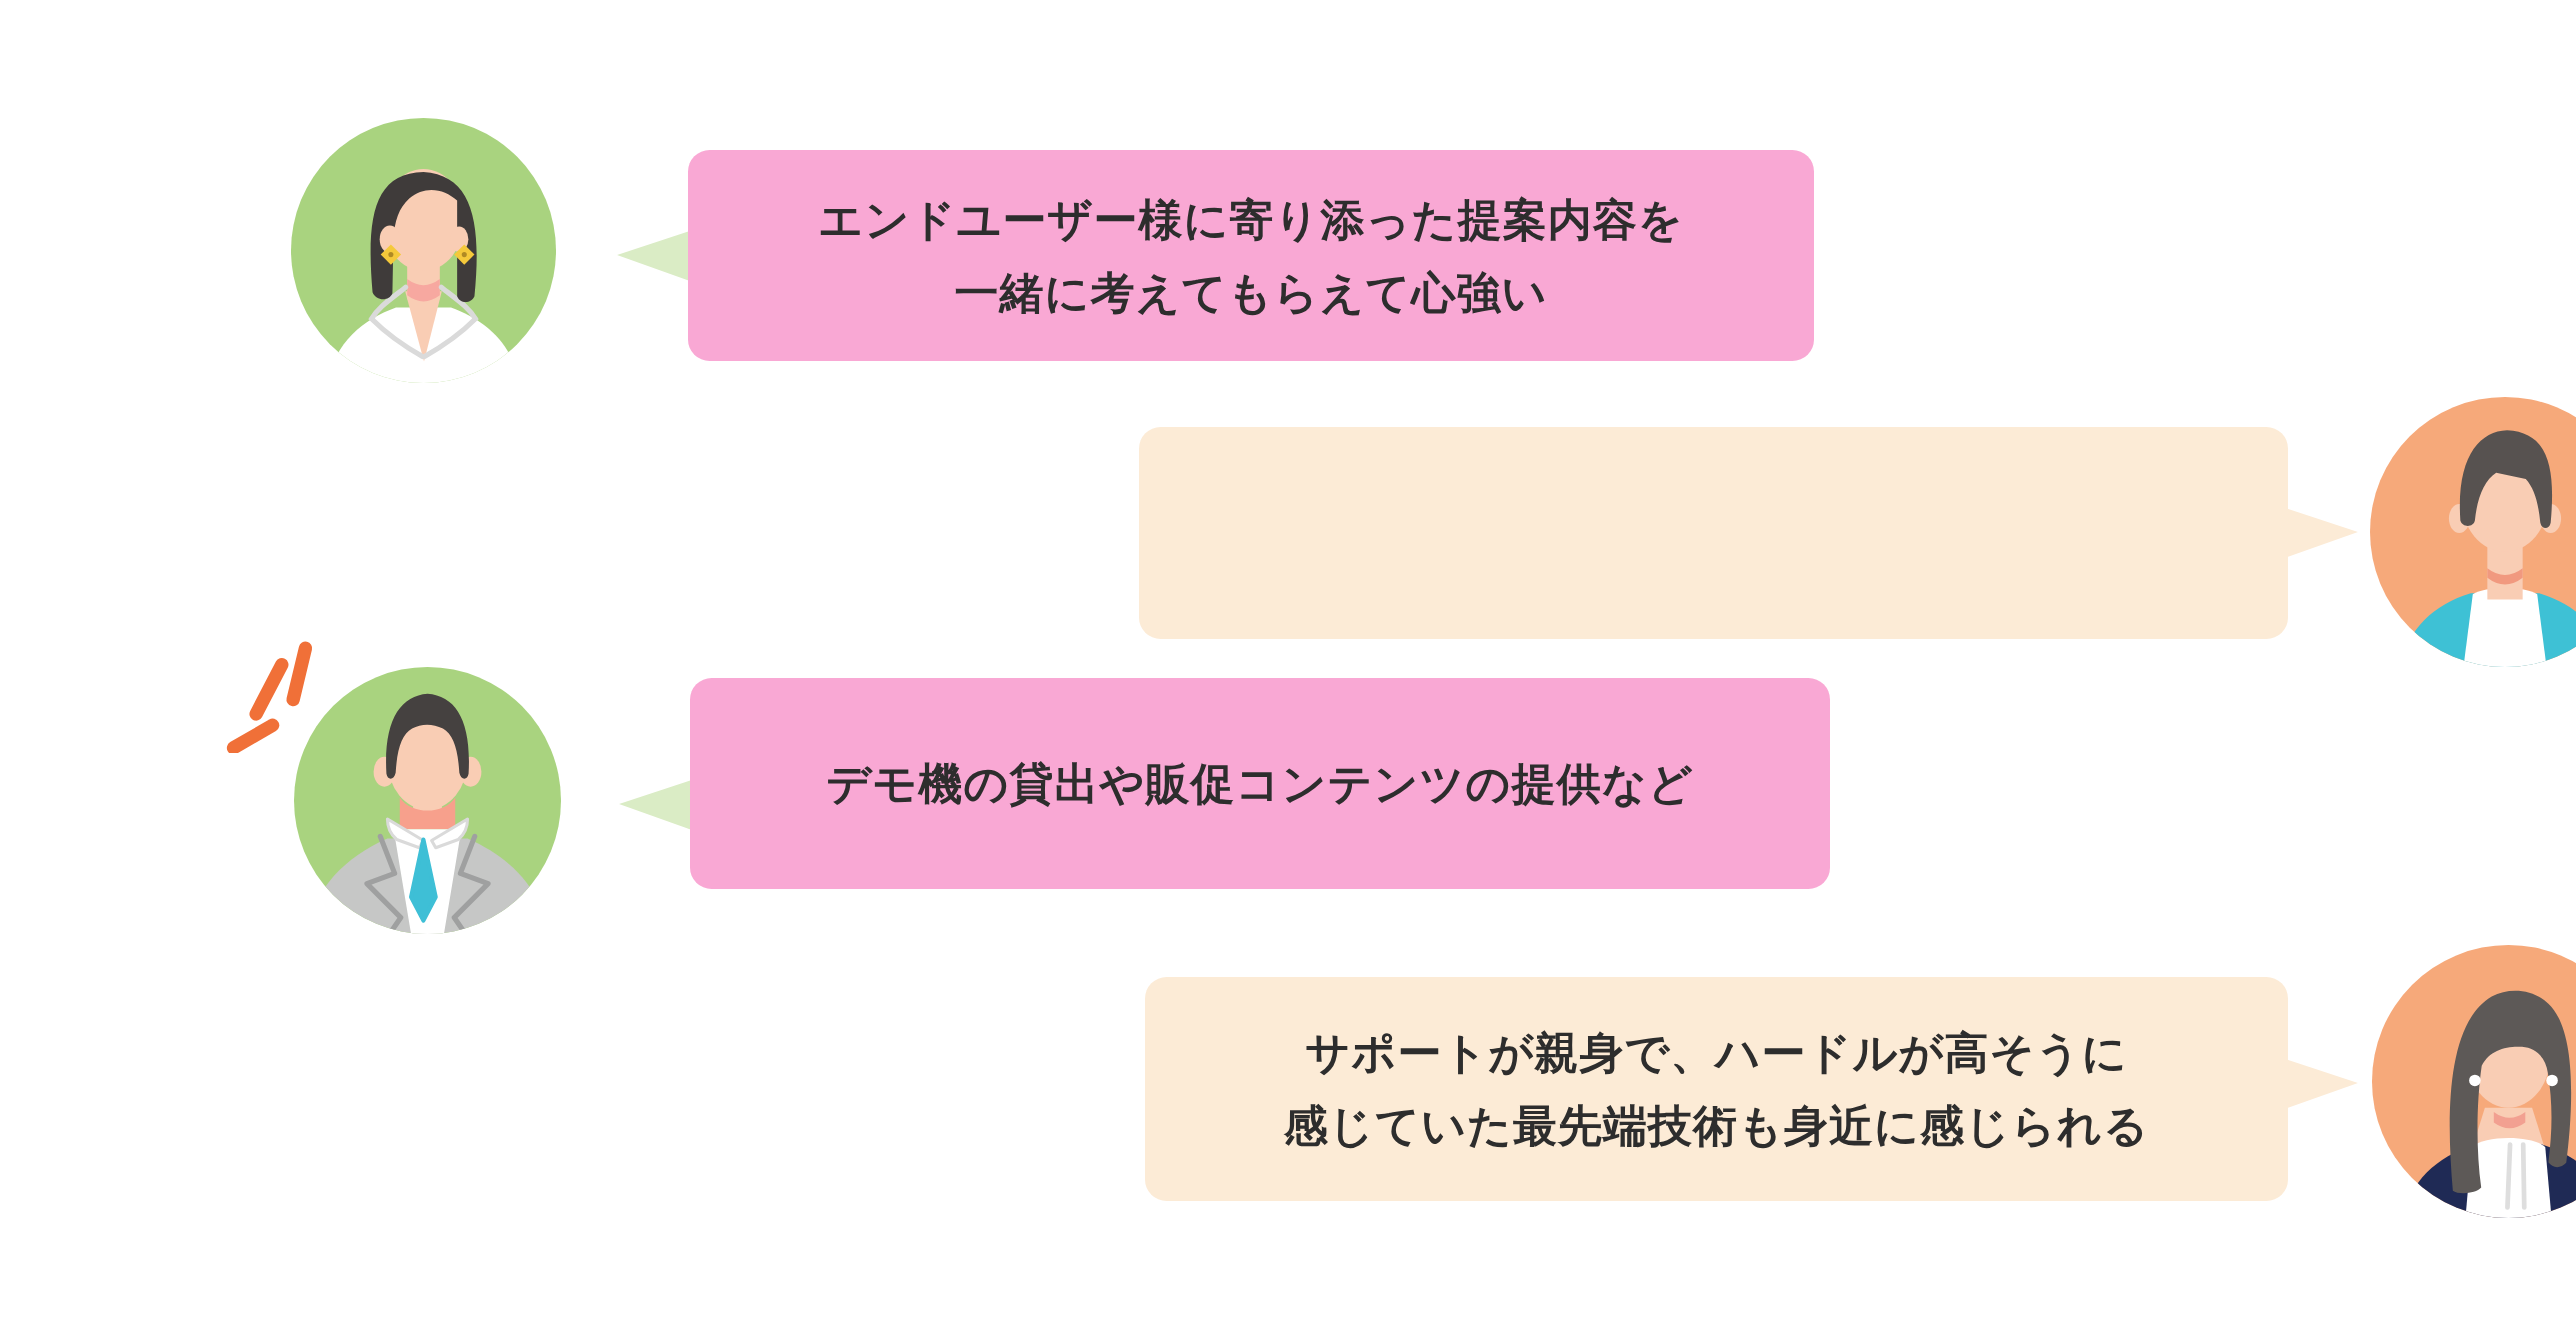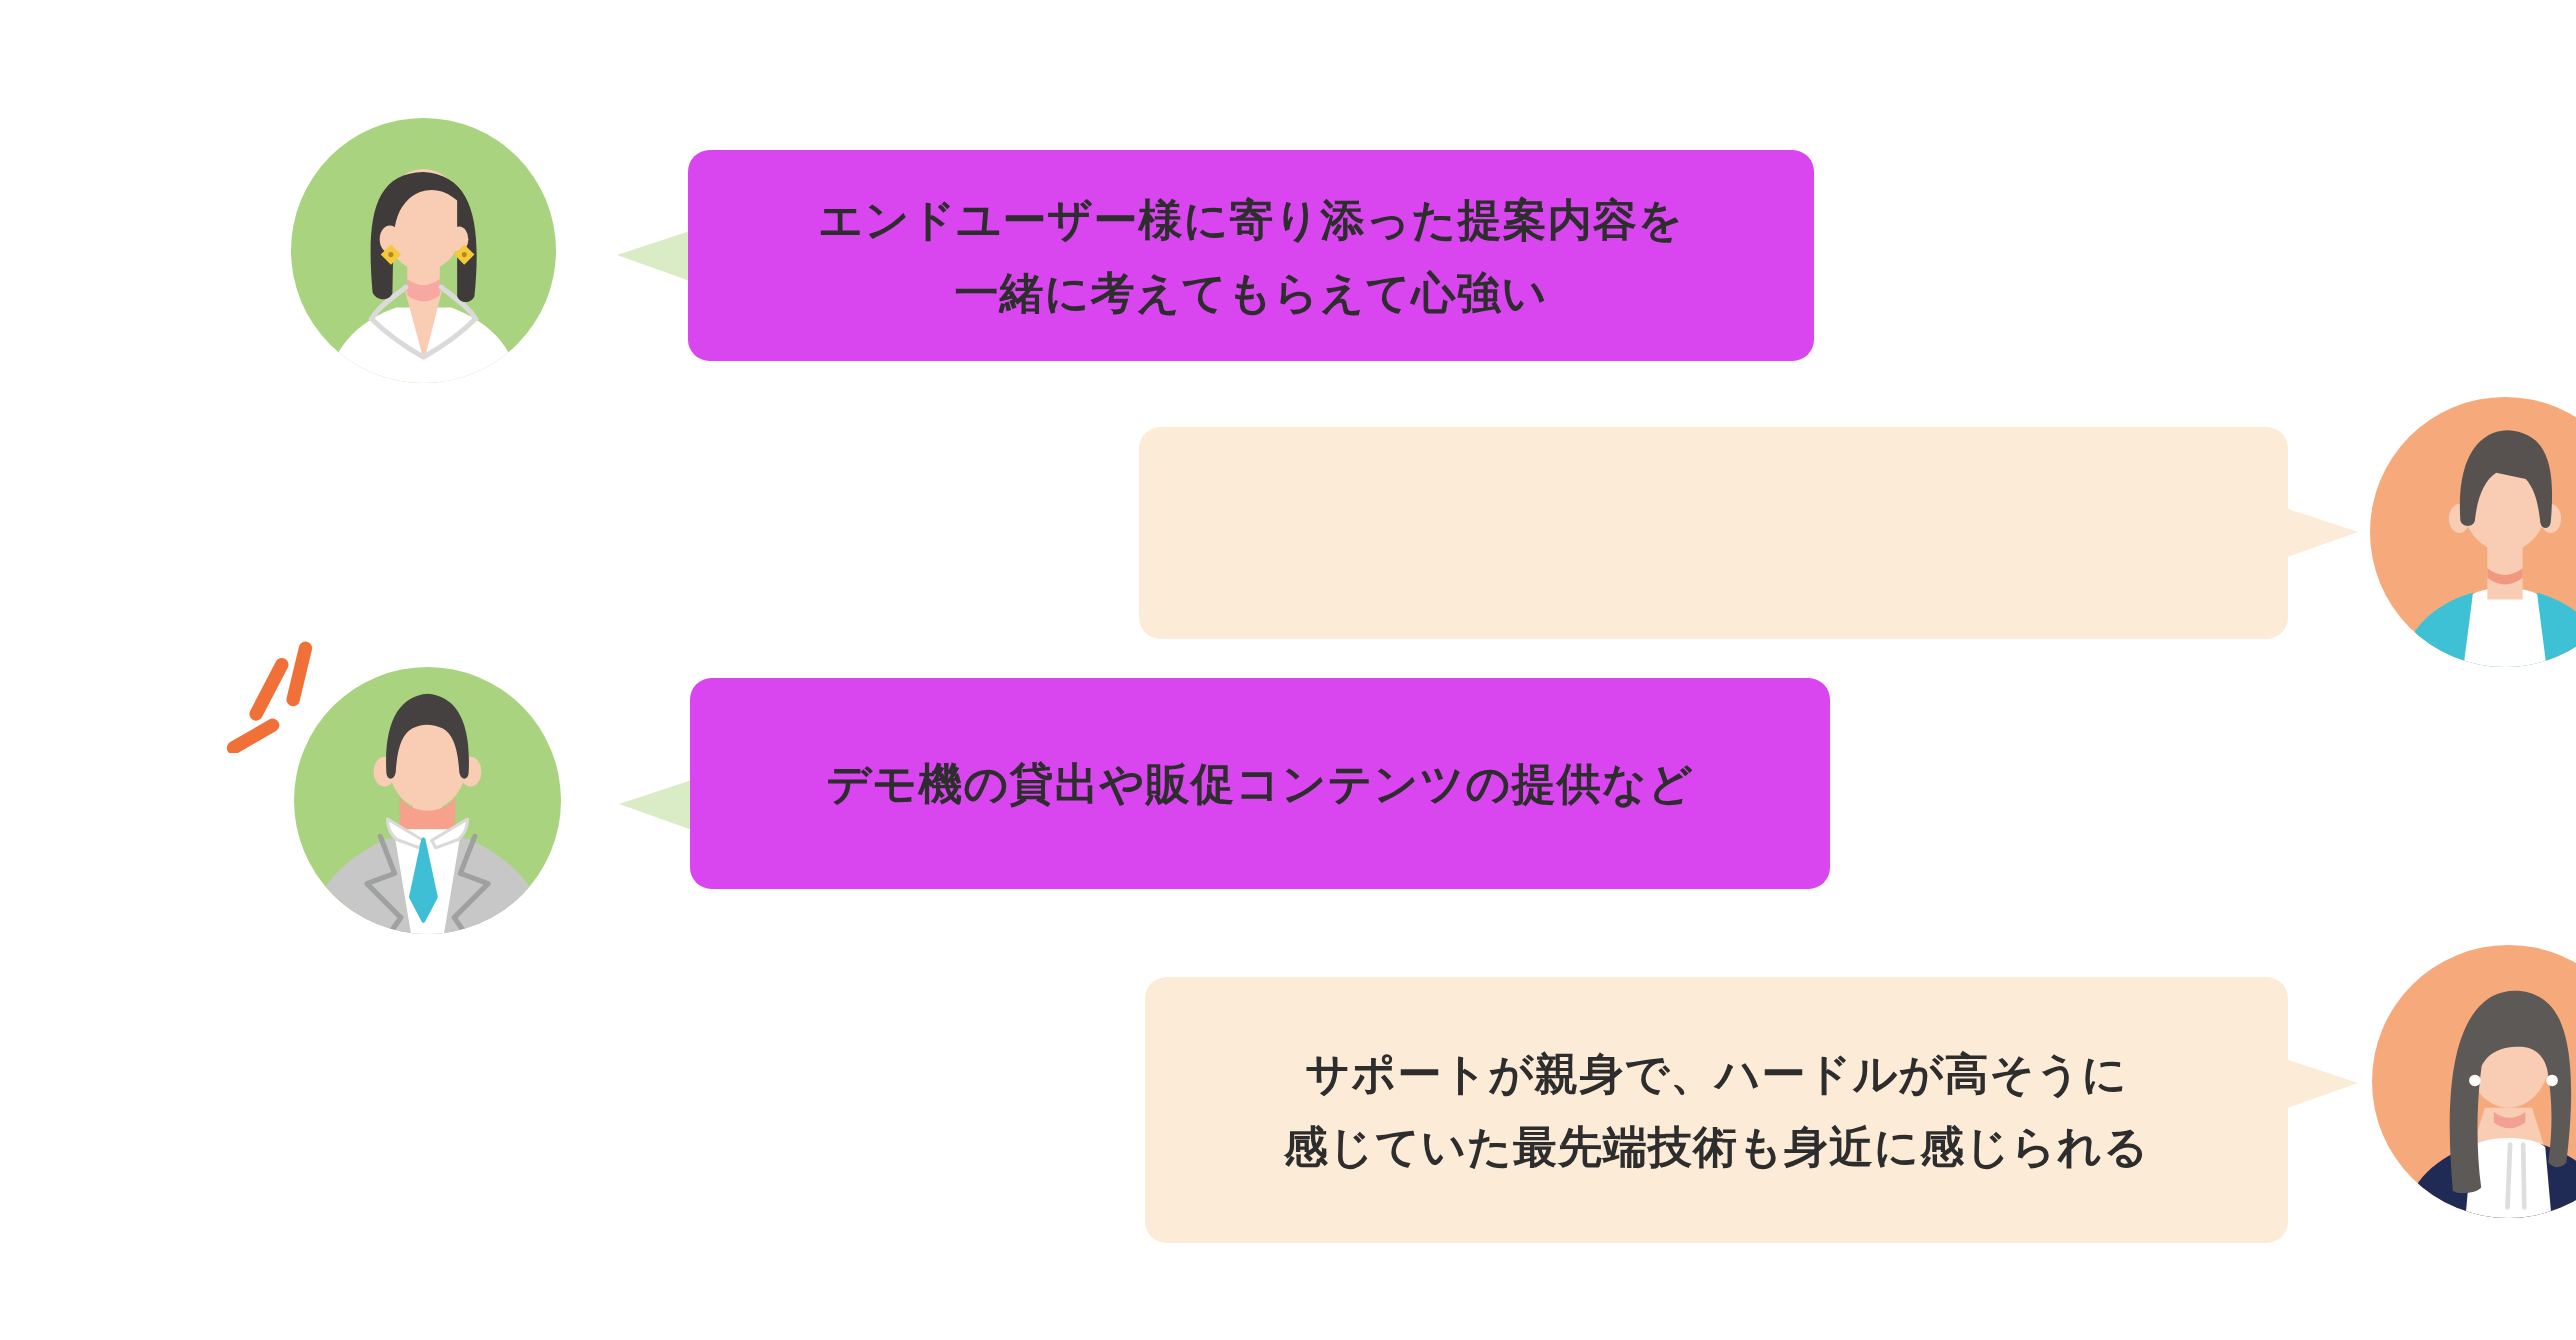--- a/index.html
+++ b/index.html
@@ -1,21 +1,21 @@
 <!DOCTYPE html>
 <html style="font-size:8.2px"><head>
 <meta charset="utf-8">
 <style>
   html,body{margin:0;padding:0;background:#ffffff;}
   body{width:2968px;height:1341px;overflow:hidden;
        font-family:"DejaVu Sans","Liberation Sans",sans-serif;}
   .stage{position:relative;width:2968px;height:1341px;background:#ffffff;}
   .bubble{position:absolute;border-radius:21.6px;display:flex;flex-direction:column;
           justify-content:center;align-items:center;}
-  .bubble.green{background:#d946ef;}
+  .bubble.green{background:#f9a8d4;}
   .bubble.peach{background:#FCEBD6;}
   .bubble .line{font-size:44px;line-height:73px;font-weight:600;color:#2D2D2D;
                 letter-spacing:1px;white-space:nowrap;text-align:center;}
   svg{display:block;}
   .tail{position:absolute;}
   .sparkle{position:absolute;}
   .avatar{position:absolute;}
 </style>
 </head>
 <body>
@@ -126,21 +126,21 @@
 
     <svg class="tail" style="left:617px;top:778px;width:77px;height:54px" viewBox="0 0 150 104">
       <path d="M150,2 L4,50 L150,102 Z" fill="#DAECC5"></path>
     </svg>
     <div class="bubble green" style="left:690px;top:678px;width:1140px;height:211px">
       <div class="line">デモ機の貸出や販促コンテンツの提供など</div>
     </div>
   </section>
 
   <section>
-    <div class="bubble peach" style="left:1145px;top:977px;width:1143px;height:266px">
+    <div class="bubble peach" style="left:1145px;top:977px;width:1143px;height:224px">
       <div class="line">サポートが親身で、ハードルが高そうに</div>
       <div class="line">感じていた最先端技術も身近に感じられる</div>
     </div>
     <svg class="tail" style="left:2283px;top:1057px;width:77px;height:54px" viewBox="0 0 150 104">
       <path d="M0,2 L146,50 L0,102 Z" fill="#FCEBD6"></path>
     </svg>
 
     <svg class="avatar" style="left:2372px;top:945px;width:273px;height:273px" viewBox="0 0 520 520">
       <defs>
           <clipPath id="clip-a4">

